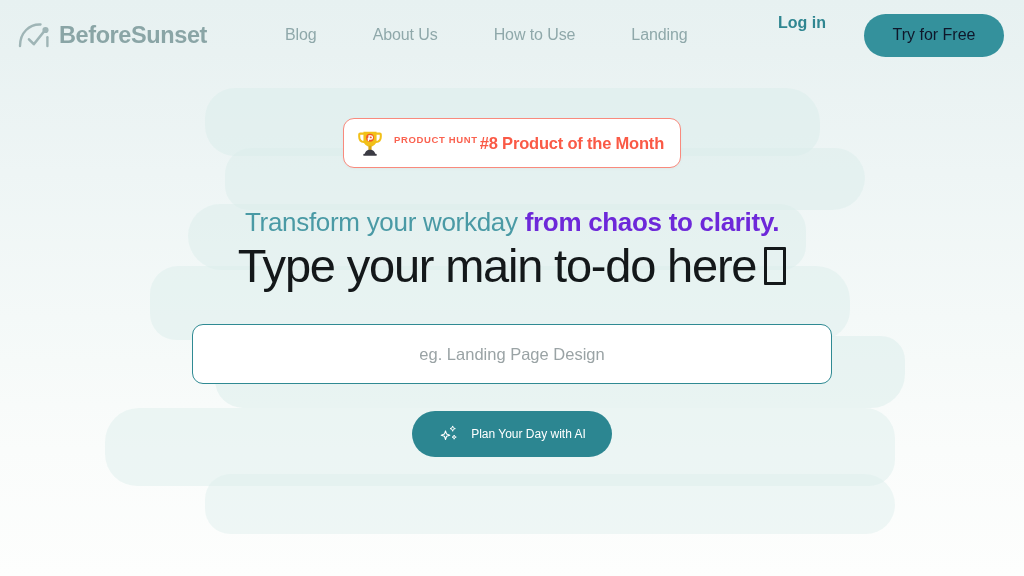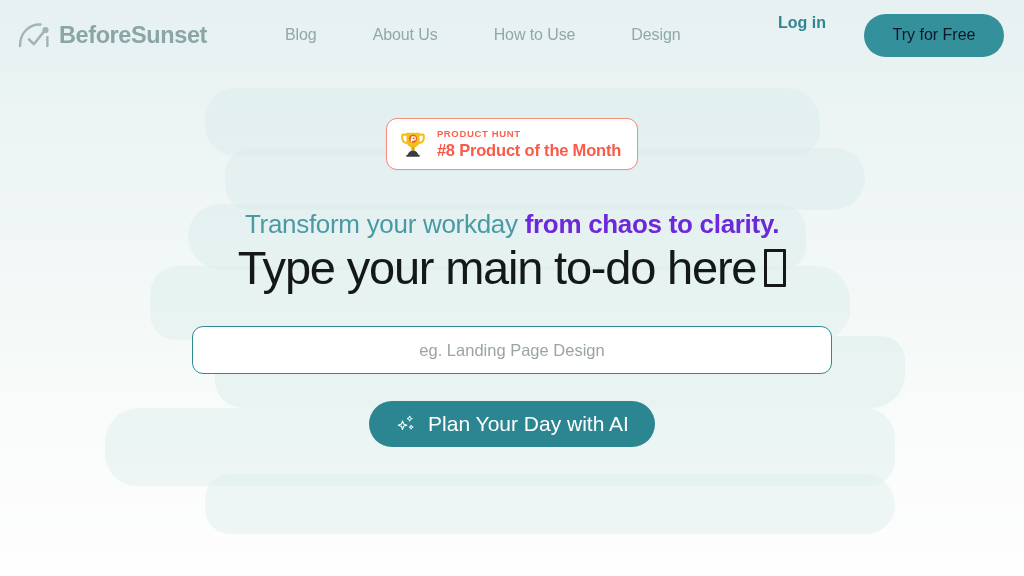--- a/index.html
+++ b/index.html
@@ -64,21 +64,21 @@
   .ph-badge {
     display:flex; align-items:center; gap:9px;
     background:#ffffff;
     border:1.4px solid #f98a7d;
     border-radius:11px;
     padding:9px 16px 9px 11px;
     box-shadow:0 1px 3px rgba(0,0,0,.03);
     cursor:pointer;
   }
   .ph-trophy { width:30px; height:30px; display:block; flex:none; }
-  .ph-lines { display:flex; flex-direction:column; gap:2px; }
+  .ph-lines { display:flex; flex-direction:row; gap:2px; }
   .ph-kicker {
     font-size:9.5px; font-weight:700; letter-spacing:.65px;
     color:#fa6250;
   }
   .ph-title {
     font-size:16.5px; font-weight:700; color:#fa5a46;
     letter-spacing:-0.2px; white-space:nowrap;
   }
 
   .subhead {
@@ -98,37 +98,37 @@
   }
   .tofu {
     display:inline-block;
     width:22px; height:38px;
     border:3px solid #14181a;
     border-radius:1px;
   }
 
   .todo-input {
     margin-top:31px;
-    width:640px; height:48px;
+    width:640px; height:60px;
     border:1.8px solid #2f8a93;
     border-radius:11px;
     background:#ffffff;
     font-family:inherit; font-size:16.5px;
     text-align:center; color:#2b2f31;
     outline:none;
   }
   .todo-input::placeholder { color:#9aa3a5; }
 
   .plan-btn {
     margin-top:27px;
     display:flex; align-items:center; justify-content:center; gap:11px;
     background:#2c8691; color:#ffffff;
     border:none; border-radius:26px;
     height:46px; padding:0 26px;
-    font-size:21px; font-family:inherit;
+    font-size:12px; font-family:inherit;
     cursor:pointer; white-space:nowrap;
   }
   .sparkle-icon { width:22px; height:22px; display:block; flex:none; }
 </style>
 </head>
 <body>
 
 <div id="blobs">
     <div class="blob" style="left: 205px; top: 88px; width: 615px; height: 68px; border-radius: 30px 34px 26px 30px; background: rgb(220, 238, 236); opacity: 0.55;"></div>
     <div class="blob" style="left: 225px; top: 148px; width: 640px; height: 62px; border-radius: 26px 30px 32px 24px; background: rgb(220, 238, 236); opacity: 0.5;"></div>
@@ -148,21 +148,21 @@
       <circle cx="27.5" cy="9" r="3.1" fill="#9fb5b6"></circle>
       <path d="M29.4 16.2 C29.4 19.6 29.4 22.4 29.4 25" fill="none" stroke="#9fb5b6" stroke-width="2.4" stroke-linecap="round"></path>
     </svg>
     <span class="logo-text">BeforeSunset</span>
   </div>
 
   <nav class="nav">
     <a class="nav-link">Blog</a>
     <a class="nav-link">About Us</a>
     <a class="nav-link">How to Use</a>
-    <a class="nav-link">Design</a>
+    <a class="nav-link">Landing</a>
   </nav>
 
   <div class="nav-right">
     <a class="login-link">Log in</a>
     <button class="cta-btn">Try for Free</button>
   </div>
 </div>
 
 <div class="hero">
 

